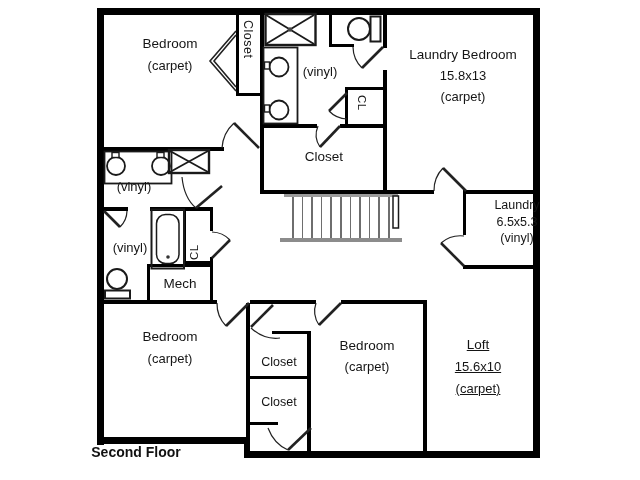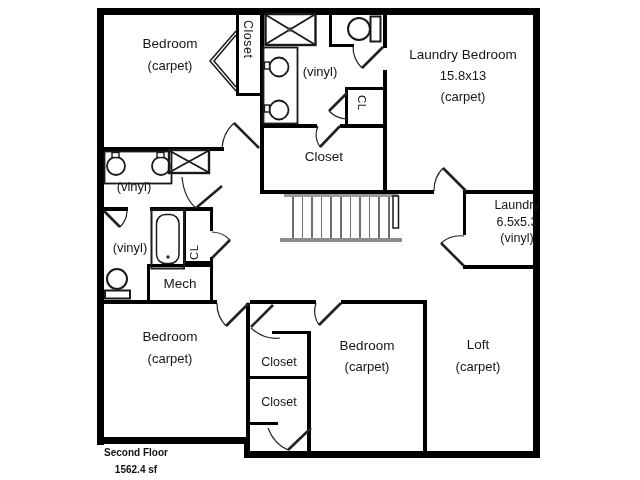--- a/index.html
+++ b/index.html
@@ -8,21 +8,21 @@
   .w{position:absolute;background:#000;}
   .lbl{position:absolute;text-align:center;font-size:13.5px;line-height:22px;color:#151515;}
   .lbl .sub{font-size:13px;}
   .vlbl{position:absolute;writing-mode:vertical-rl;font-size:12.5px;color:#151515;letter-spacing:.5px;}
   .vlbl.flip{transform:rotate(180deg);}
   .stairs{position:absolute;left:284px;top:194px;width:114px;height:45px;
           background:repeating-linear-gradient(90deg,#ffffff 0px,#ffffff 8px,#6e6e6e 8px,#6e6e6e 9.6px);
           border-top:3px solid #9a9a9a;box-sizing:border-box;}
   .stairbase{position:absolute;left:280px;top:238px;width:122px;height:4px;background:#8c8c8c;}
   .floorlabel{position:absolute;left:84px;top:444px;width:104px;text-align:center;
-              font-size:10px;font-weight:bold;line-height:17px;color:#111;}
+              font-size:14px;font-weight:bold;line-height:17px;color:#111;}
   svg.fx{position:absolute;left:0;top:0;pointer-events:none;}
 </style>
 </head>
 <body>
 
 <div class="plan">
 
   <div class="w" style="left:97px;top:8px;width:443px;height:7px"></div>
   <div class="w" style="left:533px;top:8px;width:7px;height:450px"></div>
   <div class="w" style="left:97px;top:8px;width:7px;height:437px"></div>
@@ -217,23 +217,23 @@
   </div>
 
   <div class="lbl" style="left:250px;top:351px;width:58px;font-size:12.5px;">Closet</div>
   <div class="lbl" style="left:250px;top:391px;width:58px;font-size:12.5px;">Closet</div>
 
   <div class="lbl" style="left:312px;top:335px;width:110px;line-height:21px;">
     <div>Bedroom</div>
     <div class="sub">(carpet)</div>
   </div>
 
-  <div class="lbl" style="left:424px;top:334px;width:108px;">
+  <div class="lbl" style="left:424px;top:334px;width:108px;text-decoration:underline;">
     <div>Loft</div>
+    <div class="sub">15.6x10</div>
     <div class="sub">(carpet)</div>
   </div>
 
   <div class="floorlabel">
     <div>Second Floor</div>
-    <div>1562.4 sf</div>
   </div>
 
 </div>
 
 </body></html>

